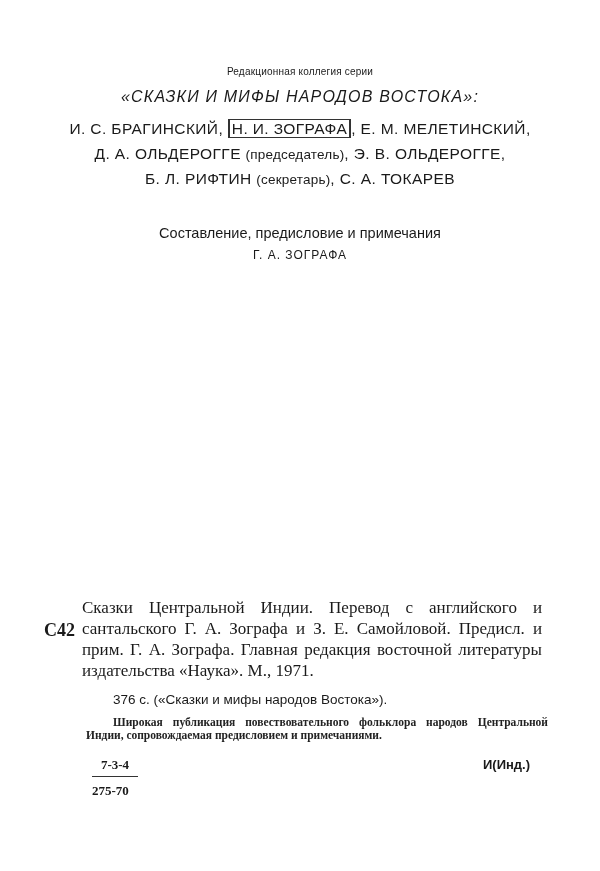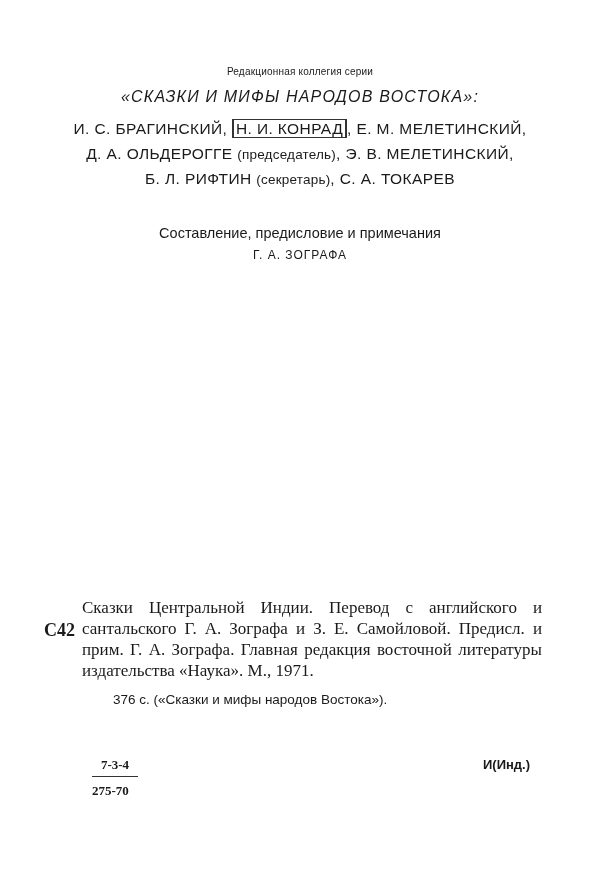--- a/index.html
+++ b/index.html
@@ -39,39 +39,40 @@
     .frac .den { display: block; margin-top: 6px; }
     .index { top: 757px; left: 483px; font-family: "Liberation Sans", sans-serif; font-weight: bold; font-size: 13px; }
   </style>
 </head>
 <body>
 
 <div class="abs center board-title">Редакционная коллегия серии</div>
 <div class="abs center series-title">«СКАЗКИ И МИФЫ НАРОДОВ ВОСТОКА»:</div>
 
 <div class="abs center names line1">
-  <span>И. С. БРАГИНСКИЙ, </span><span class="boxed">Н. И. КОНРАД</span><span>, Е. М. МЕЛЕТИНСКИЙ,</span>
+  <span>И. С. БРАГИНСКИЙ, </span><span class="boxed">Н. И. ЗОГРАФА</span><span>, Е. М. МЕЛЕТИНСКИЙ,</span>
 </div>
 <div class="abs center names line2">
-  <span>Д. А. ОЛЬДЕРОГГЕ </span><span class="role">(председатель)</span><span>, Э. В. МЕЛЕТИНСКИЙ,</span>
+  <span>Д. А. ОЛЬДЕРОГГЕ </span><span class="role">(председатель)</span><span>, Э. В. ОЛЬДЕРОГГЕ,</span>
 </div>
 <div class="abs center names line3">
   <span>Б. Л. РИФТИН </span><span class="role">(секретарь)</span><span>, С. А. ТОКАРЕВ</span>
 </div>
 
 <div class="abs center comp-title">Составление, предисловие и примечания</div>
 <div class="abs center comp-name">Г. А. ЗОГРАФА</div>
 
 <div class="abs code">С42</div>
 <div class="abs biblio">
   <b>Сказки Центральной Индии.</b><span> Перевод с английского и сантальского Г. А. Зографа и З. Е. Самойловой. Предисл. и прим. Г. А. Зографа. Главная редакция восточной литературы издательства «Наука». М., 1971.</span>
 </div>
 
 <div class="abs pages">376 с. («Сказки и мифы народов Востока»).</div>
 
 <div class="abs annot">
+  <p>Широкая публикация повествовательного фольклора народов Центральной Индии, сопровождаемая предисловием и примечаниями.</p>
 </div>
 
 <div class="abs frac">
   <span class="num">7-3-4</span>
   <span class="den">275-70</span>
 </div>
 <div class="abs index">И(Инд.)</div>
 
 </body></html>

